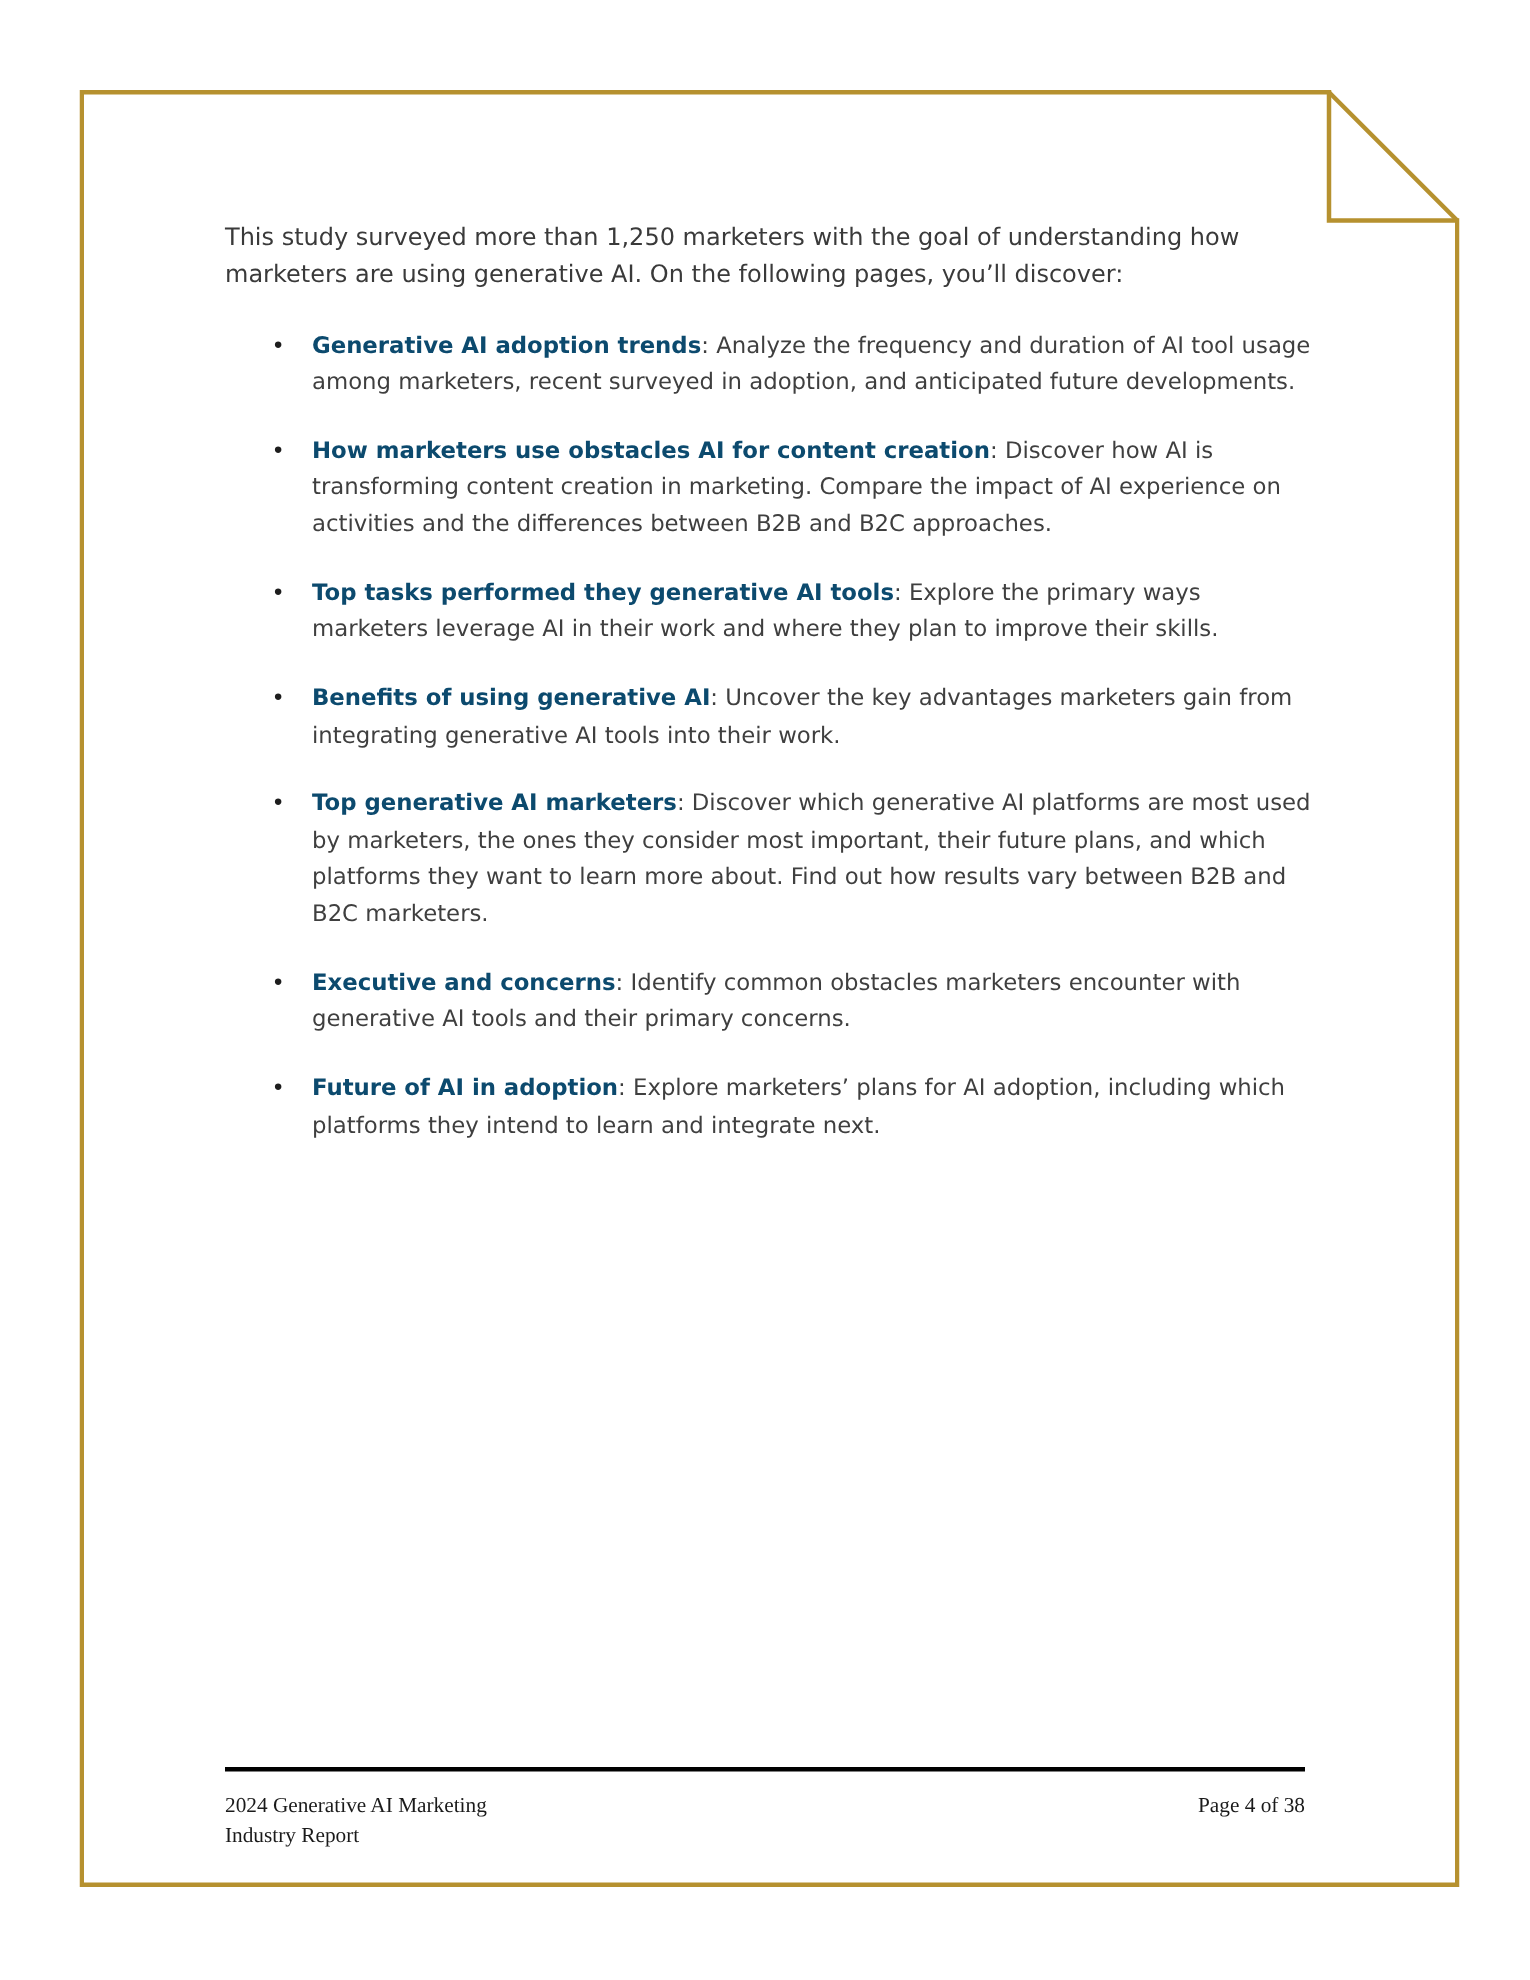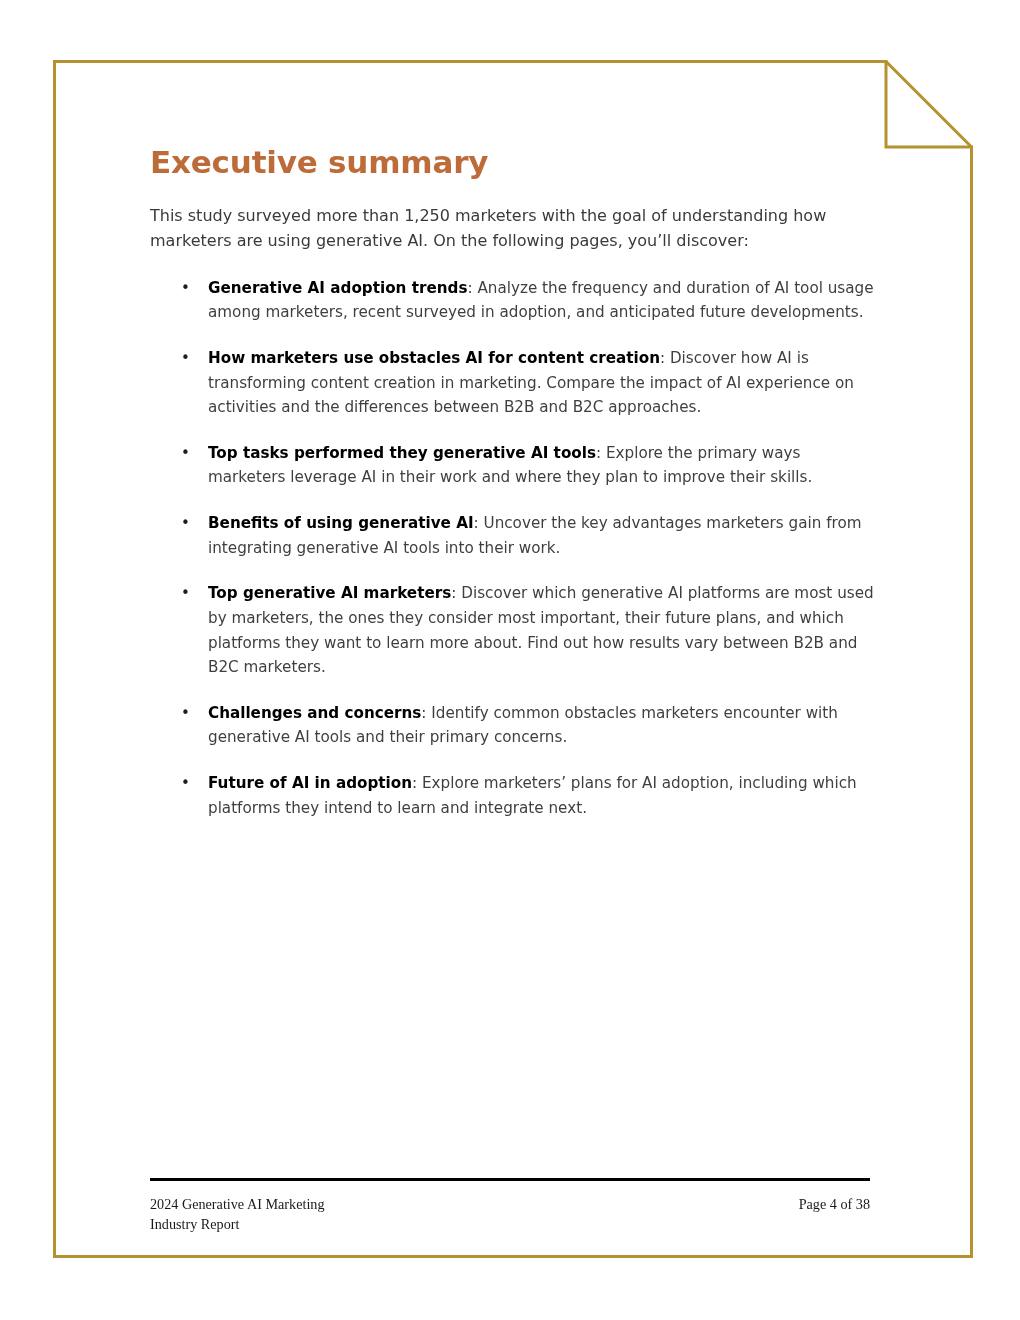--- a/index.html
+++ b/index.html
@@ -68,21 +68,21 @@
   .bullet-marker {
     position: absolute;
     left: 31px;
     top: 0px;
     font-size: 15px;
     line-height: 1.62;
     color: #1d1d1d;
   }
   .bullet-term {
     font-weight: bold;
-    color: #000000;
+    color: #0c4a6e;
   }
   .bullet-desc {
     color: #3f3f3f;
   }
 
   
   #page-footer {
     position: absolute;
     left: 150px;
     top: 1178px;
@@ -116,21 +116,20 @@
   <svg width="920" height="1198" viewBox="0 0 920 1198" xmlns="http://www.w3.org/2000/svg">
 
     <path d="M 1.5 1.5 L 833 1.5 L 833 87 L 918.5 87 L 918.5 1196.5 L 1.5 1196.5 Z" fill="#ffffff" stroke="#b6912f" stroke-width="3"></path>
 
     <path d="M 833 1.5 L 918.5 87" fill="none" stroke="#b6912f" stroke-width="3"></path>
   </svg>
 </div>
 
 <main id="content">
 
-  <h1 id="page-title">Executive summary</h1>
 
   <p id="intro-paragraph">This study surveyed more than 1,250 marketers with the goal of understanding how marketers are using generative AI. On the following pages, you’ll discover:</p>
 
   <ul id="bullet-list">
 
     <li class="bullet-item">
       <span class="bullet-marker">•</span>
       <span class="bullet-term">Generative AI adoption trends</span><span class="bullet-desc">: </span><span class="bullet-desc">Analyze the frequency and duration of AI tool usage among marketers, recent surveyed in adoption, and anticipated future developments.</span>
     </li>
 
@@ -149,21 +148,21 @@
       <span class="bullet-term">Benefits of using generative AI</span><span class="bullet-desc">: </span><span class="bullet-desc">Uncover the key advantages marketers gain from integrating generative AI tools into their work.</span>
     </li>
 
     <li class="bullet-item">
       <span class="bullet-marker">•</span>
       <span class="bullet-term">Top generative AI marketers</span><span class="bullet-desc">: </span><span class="bullet-desc">Discover which generative AI platforms are most used by marketers, the ones they consider most important, their future plans, and which platforms they want to learn more about. Find out how results vary between B2B and B2C marketers.</span>
     </li>
 
     <li class="bullet-item">
       <span class="bullet-marker">•</span>
-      <span class="bullet-term">Challenges and concerns</span><span class="bullet-desc">: </span><span class="bullet-desc">Identify common obstacles marketers encounter with generative AI tools and their primary concerns.</span>
+      <span class="bullet-term">Executive and concerns</span><span class="bullet-desc">: </span><span class="bullet-desc">Identify common obstacles marketers encounter with generative AI tools and their primary concerns.</span>
     </li>
 
     <li class="bullet-item">
       <span class="bullet-marker">•</span>
       <span class="bullet-term">Future of AI in adoption</span><span class="bullet-desc">: </span><span class="bullet-desc">Explore marketers’ plans for AI adoption, including which platforms they intend to learn and integrate next.</span>
     </li>
 
   </ul>
 </main>
 

